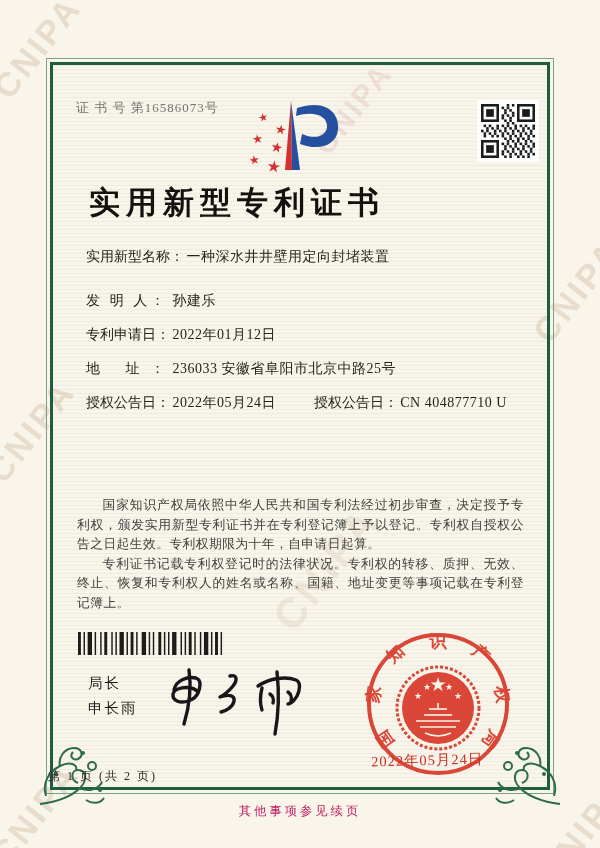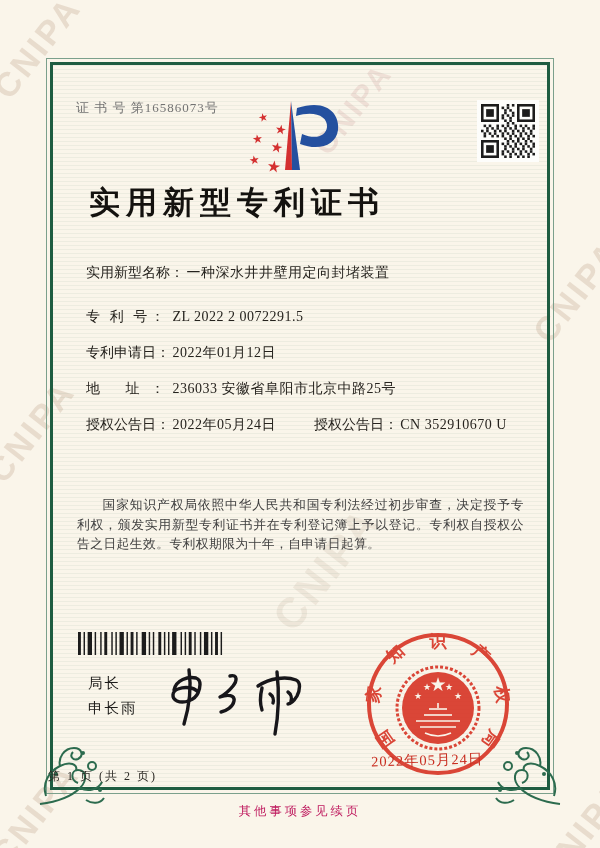--- a/index.html
+++ b/index.html
@@ -18,21 +18,21 @@
   .frame { position:absolute; left:50px; top:62px; width:500px; height:728px;
            border:3px solid #1e5c41; outline:1px solid #7ba08c; outline-offset:3px;
            background:repeating-linear-gradient(180deg, rgba(122,158,138,.10) 0 1px, transparent 1px 4px); }
 
   .cert-no { position:absolute; left:76px; top:99px; font-size:13px; color:#737373; letter-spacing:1px; }
 
   .title { position:absolute; left:50px; top:182px; width:572px; text-align:left;
            font-size:31px; font-weight:bold; letter-spacing:6px; color:#14120f;margin-left:39px; }
 
   .fields { position:absolute; left:86px; top:247px; font-size:14px; color:#26231e; }
-  .frow { height:20px; line-height:20px; margin-bottom:14px; white-space:nowrap;margin-top:16px; }
+  .frow { height:20px; line-height:20px; margin-bottom:14px; white-space:nowrap; }
   .frow:first-child { margin-bottom:24px; }
   .flabel { display:inline-block; width:5.6em; text-align:justify; text-align-last:justify; vertical-align:top; }
   .flabel.wide { width:6.6em; }
   .fvalue { margin-left:8px; letter-spacing:.5px; }
   .pair2 { margin-left:38px; }
 
   .paras { position:absolute; left:77px; top:496px; width:447px; font-size:12.8px;
            line-height:19.5px; text-align:justify; color:#404040; letter-spacing:.4px; }
   .paras p { text-indent:2em; margin:0; }
 
@@ -239,35 +239,36 @@
       <rect x="9.142857142857142" y="45.142857142857146" width="7.714285714285715" height="7.714285714285715" fill="#1c1c1c"></rect>
     </svg>
 
   <div class="title">实用新型专利证书</div>
 
   <div class="fields">
     <div class="frow">
       <span class="flabel wide">实用新型名称：</span><span class="fvalue">一种深水井井壁用定向封堵装置</span>
     </div>
     <div class="frow">
-      <span class="flabel">专 利 号：</span><span class="fvalue">ZL 2022 2 0072291.5</span>
+      <span class="flabel">发 明 人：</span><span class="fvalue">孙建乐</span>
     </div>
     <div class="frow">
       <span class="flabel">专利申请日：</span><span class="fvalue">2022年01月12日</span>
     </div>
     <div class="frow">
       <span class="flabel">地 址：</span><span class="fvalue">236033 安徽省阜阳市北京中路25号</span>
     </div>
     <div class="frow">
-      <span class="flabel">授权公告日：</span><span class="fvalue">2022年05月24日</span><span class="flabel pair2">授权公告日：</span><span class="fvalue">CN 352910670 U</span>
+      <span class="flabel">授权公告日：</span><span class="fvalue">2022年05月24日</span><span class="flabel pair2">授权公告日：</span><span class="fvalue">CN 404877710 U</span>
     </div>
   </div>
 
   <div class="paras">
     <p>国家知识产权局依照中华人民共和国专利法经过初步审查，决定授予专利权，颁发实用新型专利证书并在专利登记簿上予以登记。专利权自授权公告之日起生效。专利权期限为十年，自申请日起算。</p>
+    <p>专利证书记载专利权登记时的法律状况。专利权的转移、质押、无效、终止、恢复和专利权人的姓名或名称、国籍、地址变更等事项记载在专利登记簿上。</p>
   </div>
 
   <svg class="barcode" id="barcode" width="166" height="23" viewBox="0 0 166 23">
       <rect x="0" y="0" width="2.9" height="23" fill="#1c1c1c"></rect>
       <rect x="5.55" y="0" width="1.45" height="23" fill="#1c1c1c"></rect>
       <rect x="9.649999999999999" y="0" width="4.35" height="23" fill="#1c1c1c"></rect>
       <rect x="16.65" y="0" width="1.45" height="23" fill="#1c1c1c"></rect>
       <rect x="22.2" y="0" width="1.45" height="23" fill="#1c1c1c"></rect>
       <rect x="26.3" y="0" width="2.9" height="23" fill="#1c1c1c"></rect>
       <rect x="33.3" y="0" width="1.45" height="23" fill="#1c1c1c"></rect>

